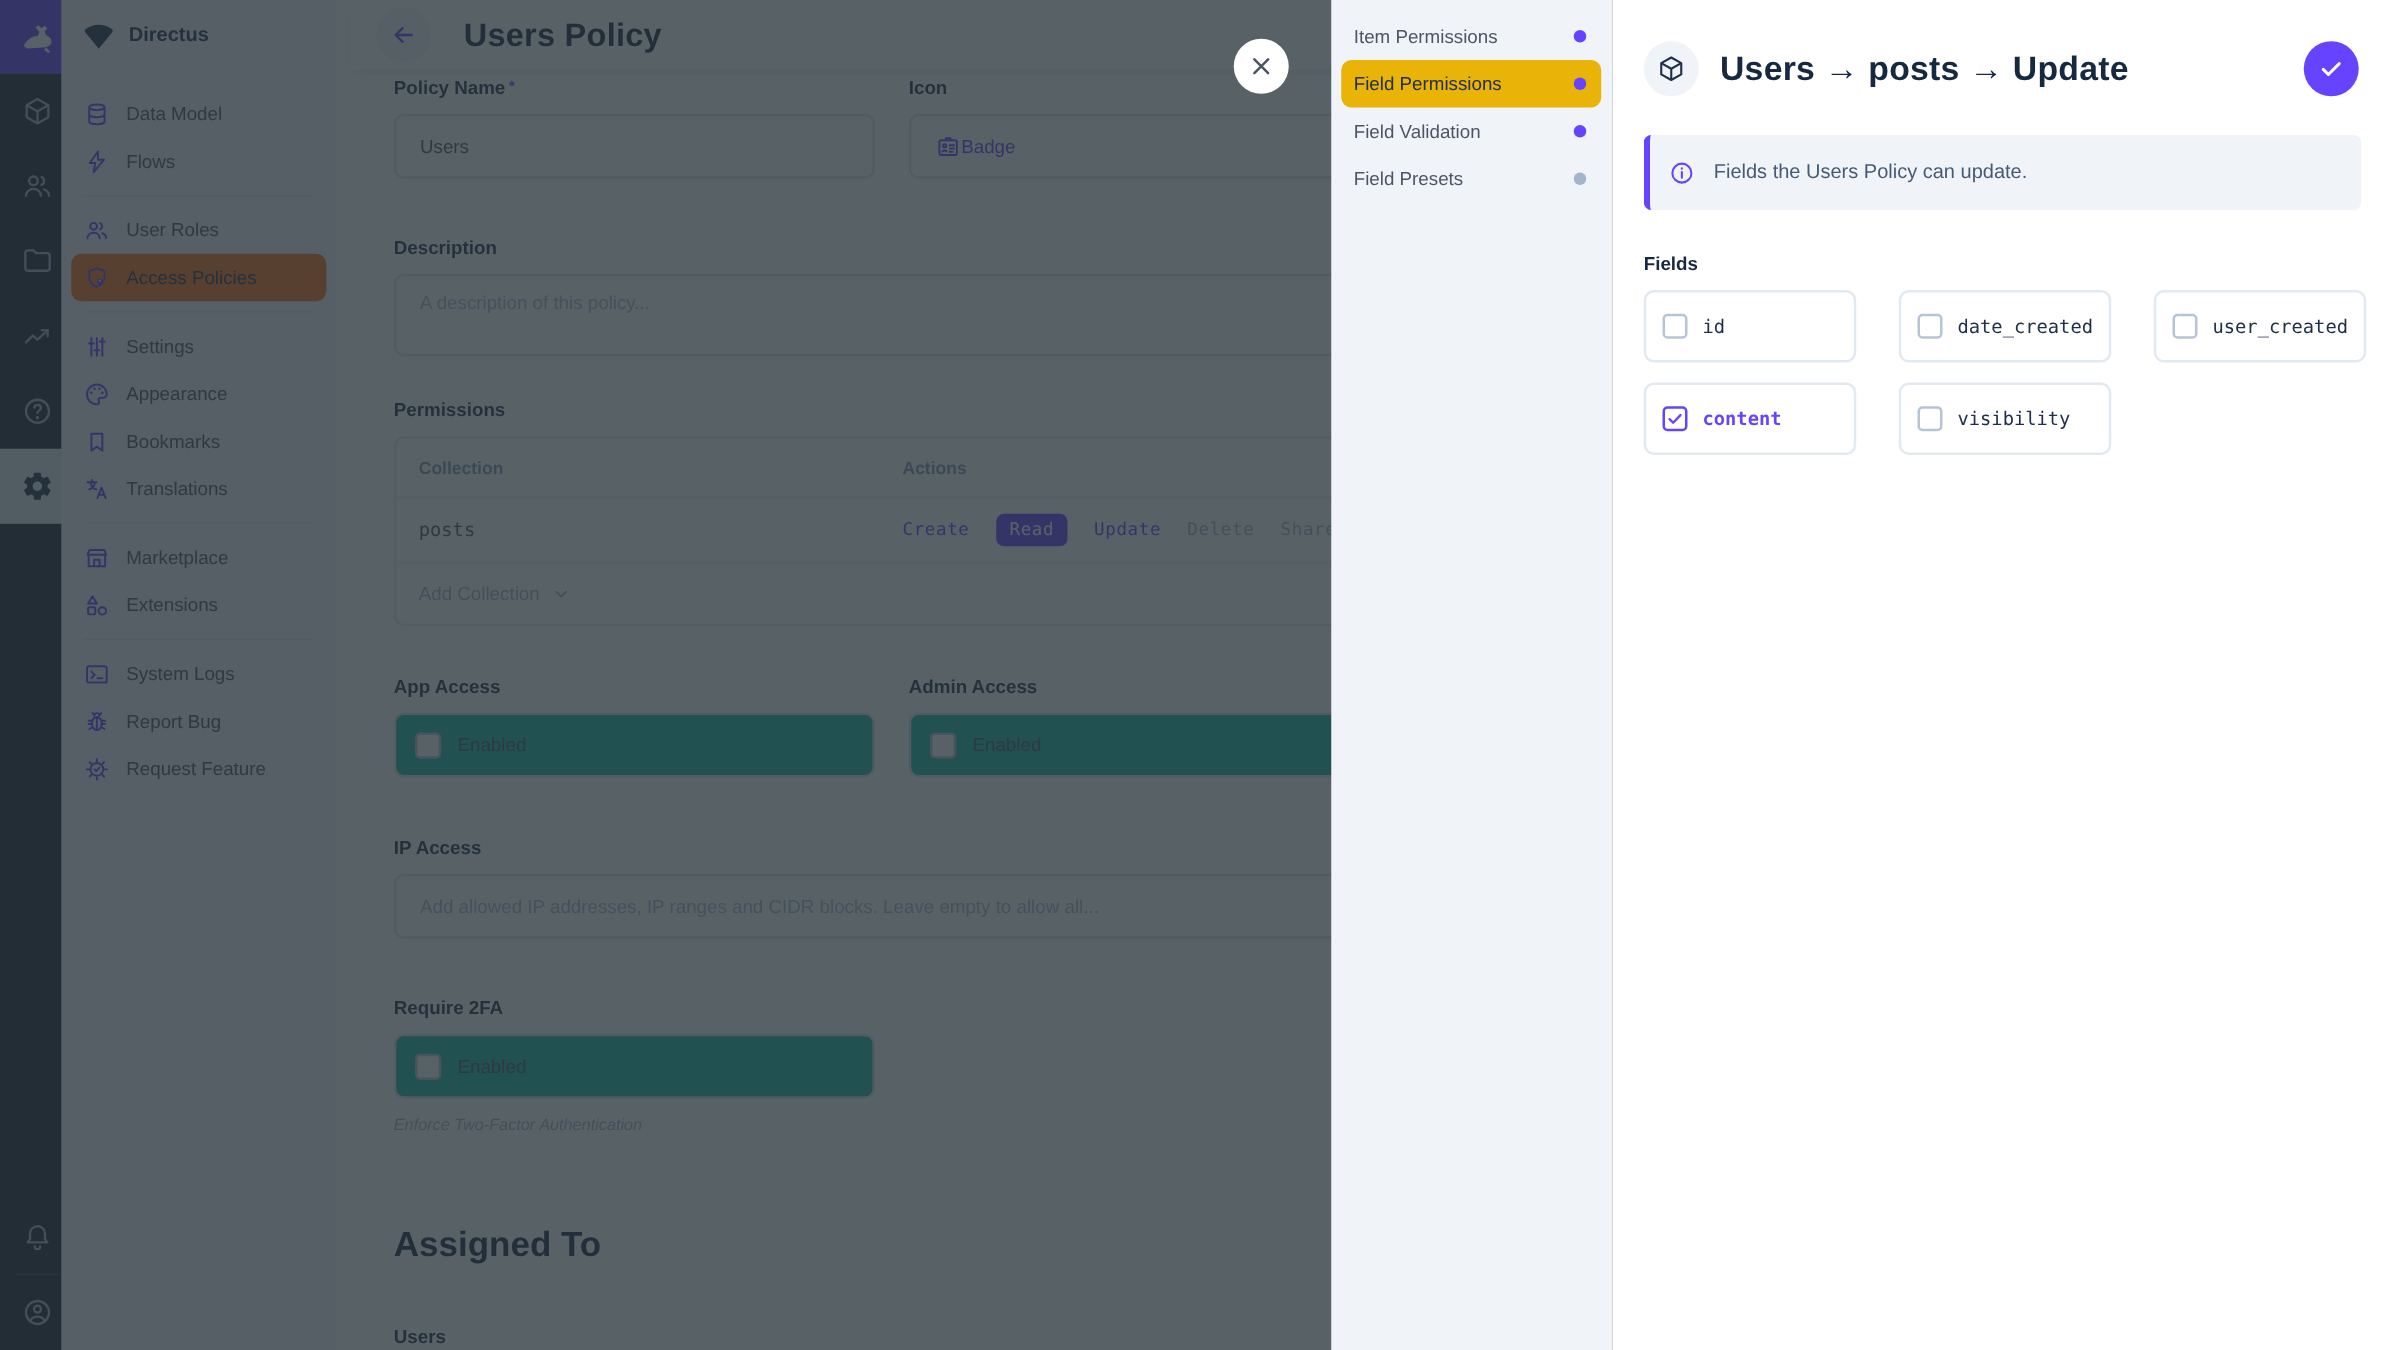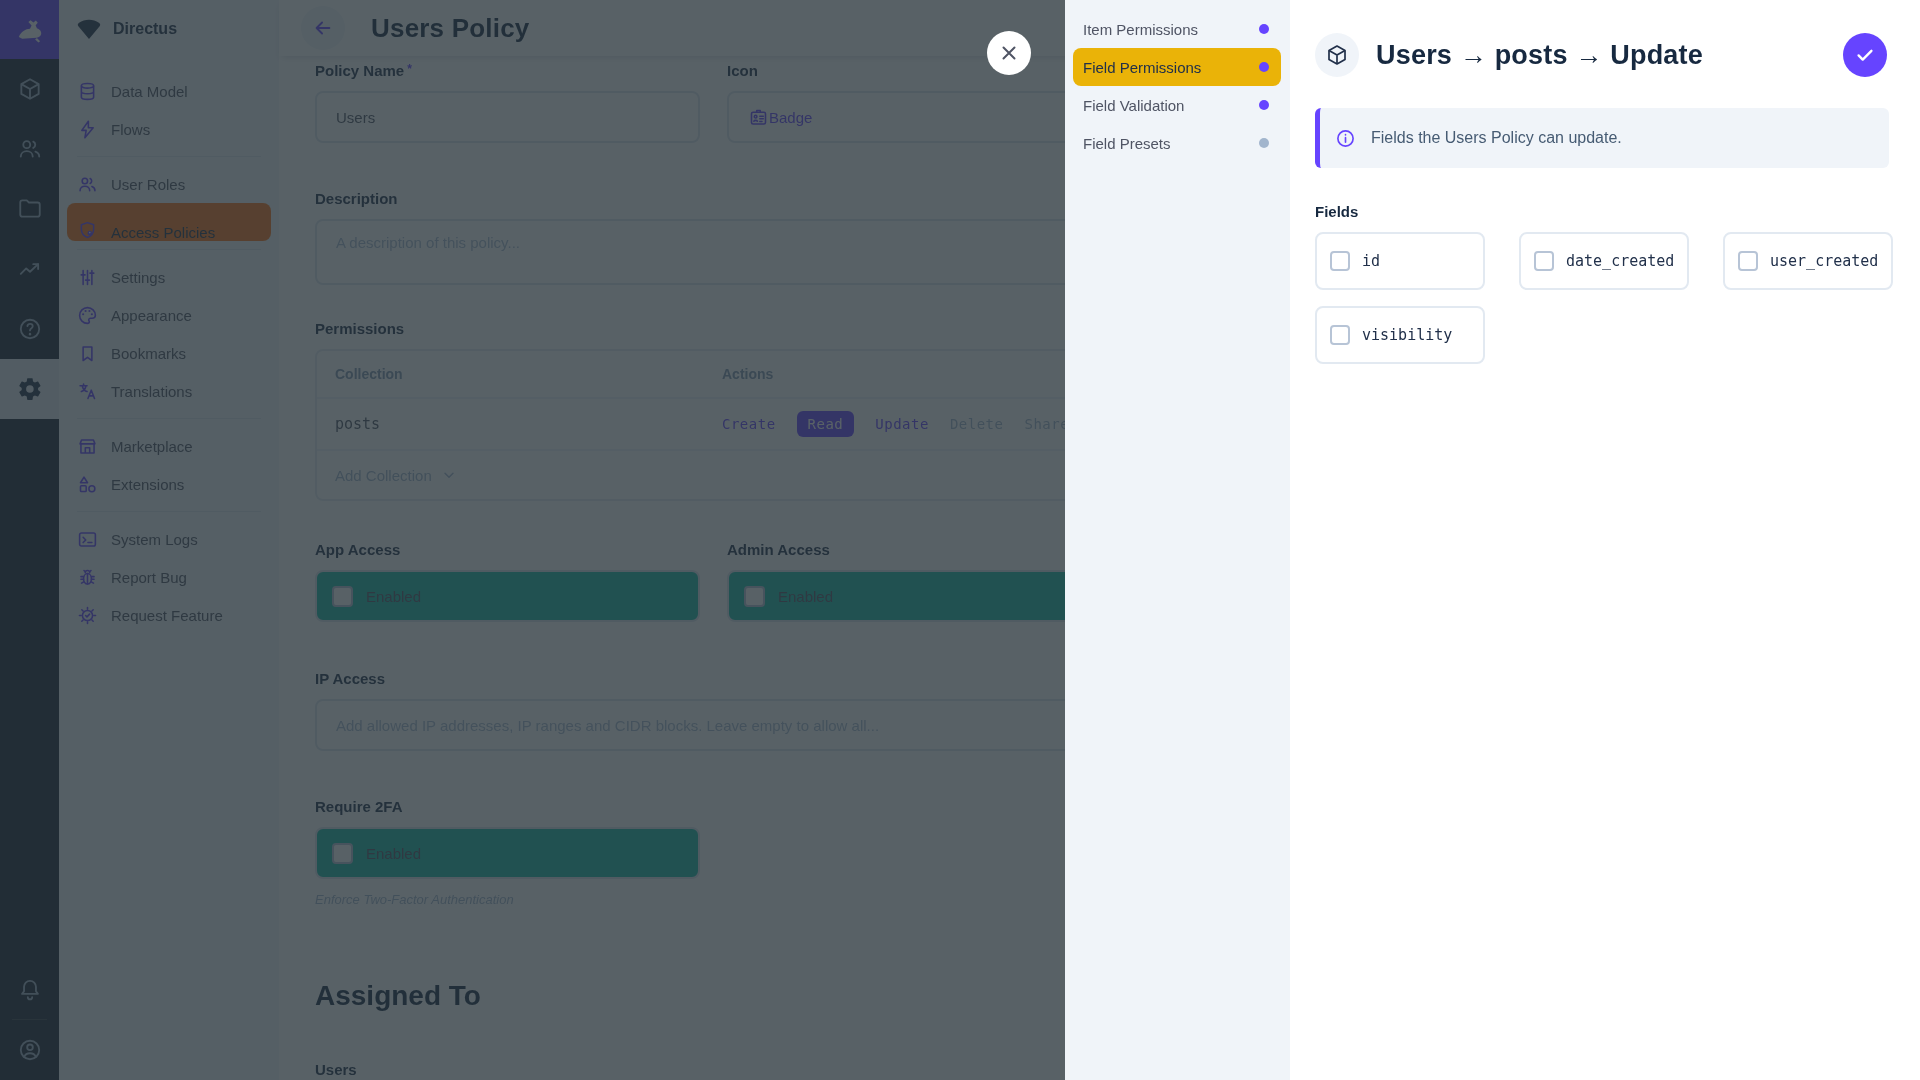--- a/index.html
+++ b/index.html
@@ -10,27 +10,27 @@
 
   
   .module-bar { position:absolute; left:0; top:0; width:59px; height:100%; background:#18222f; z-index:1; }
   .logo-tile { width:59px; height:59px; background:#6644ff; display:flex; align-items:center; justify-content:center; }
   .mod-btn { width:59px; height:60px; display:flex; align-items:center; justify-content:center; color:#9fb1c7; }
   .mod-btn.active { background:#e4eaf1; color:#21304a; }
   .mod-bottom { position:absolute; left:0; bottom:0; width:59px; }
   .mod-divider { height:1px; background:rgba(255,255,255,.12); margin:0 12px; }
 
   
-  .nav { position:absolute; left:59px; top:0; width:220px; height:100%; background:#f0f4f9; z-index:1; }
+  .nav { position:absolute; left:49px; top:0; width:220px; height:100%; background:#f0f4f9; z-index:1; }
   .nav-header { height:58px; display:flex; align-items:center; gap:11px; padding:0 17px; }
   .nav-header .proj-name { font-size:16px; font-weight:700; color:#21304a; }
   .nav-list { padding:14px 8px 0 8px; }
   .nav-item { height:38px; display:flex; align-items:center; gap:13px; padding:0 10px; border-radius:8px;
     font-size:15px; font-weight:500; color:#4f5464; }
-  .nav-item.active { background:#f97316; color:#21304a;align-items:flex-end; }
+  .nav-item.active { background:#f97316; color:#21304a; }
   .nav-item .nicon { color:#6644ff; flex:0 0 auto; }
   .nav-divider { height:1px; background:#dde5ee; margin:8px 10px; }
 
   
   .main { position:absolute; left:279px; top:0; width:1641px; height:100%; background:#fff; z-index:1; }
   .main-header { position:relative; height:56px; display:flex; align-items:center; padding-left:22px; gap:26px;
     box-shadow:0 4px 7px -3px rgba(23,41,64,.18); background:#fff; }
   .back-btn { width:44px; height:44px; border-radius:50%; background:#f0f4f9; display:flex; align-items:center; justify-content:center; color:#6644ff; }
   .page-title { font-size:26px; font-weight:700; color:#172940; letter-spacing:.2px; }
 
@@ -521,20 +521,28 @@
           <span class="fname">date_created</span>
         </div>
         <div class="field-card" data-checked="false">
           <span class="fcbx">
             <svg width="14" height="14" viewBox="0 0 24 24" fill="none" stroke="currentColor" stroke-width="3.2" stroke-linecap="round" stroke-linejoin="round">
                 <path d="M4.5 12.5l5 5L19.5 7"></path>
               </svg>
           </span>
           <span class="fname">user_created</span>
         </div>
+        <div class="field-card" data-checked="true">
+          <span class="fcbx">
+            <svg width="14" height="14" viewBox="0 0 24 24" fill="none" stroke="currentColor" stroke-width="3.2" stroke-linecap="round" stroke-linejoin="round">
+                <path d="M4.5 12.5l5 5L19.5 7"></path>
+              </svg>
+          </span>
+          <span class="fname">content</span>
+        </div>
         <div class="field-card" data-checked="false">
           <span class="fcbx">
             <svg width="14" height="14" viewBox="0 0 24 24" fill="none" stroke="currentColor" stroke-width="3.2" stroke-linecap="round" stroke-linejoin="round">
                 <path d="M4.5 12.5l5 5L19.5 7"></path>
               </svg>
           </span>
           <span class="fname">visibility</span>
         </div>
       </div>
     </div>

